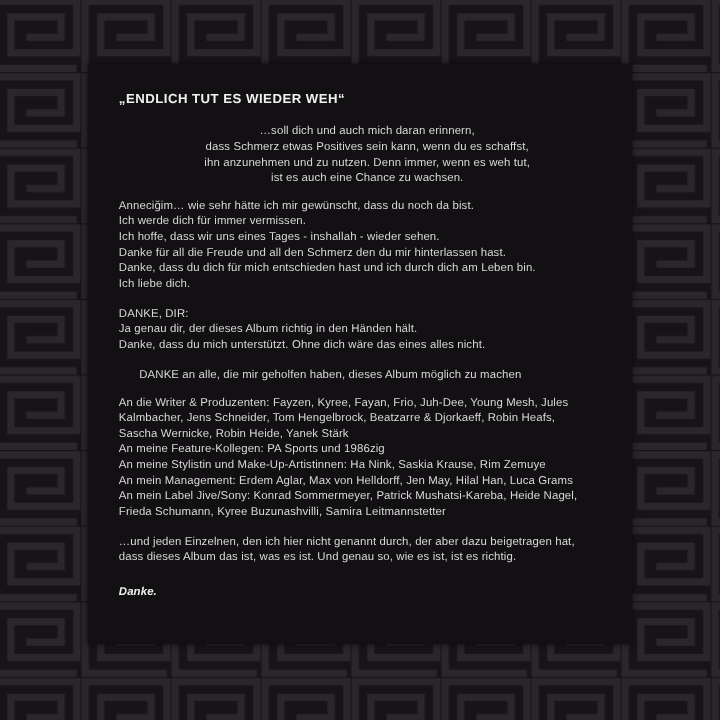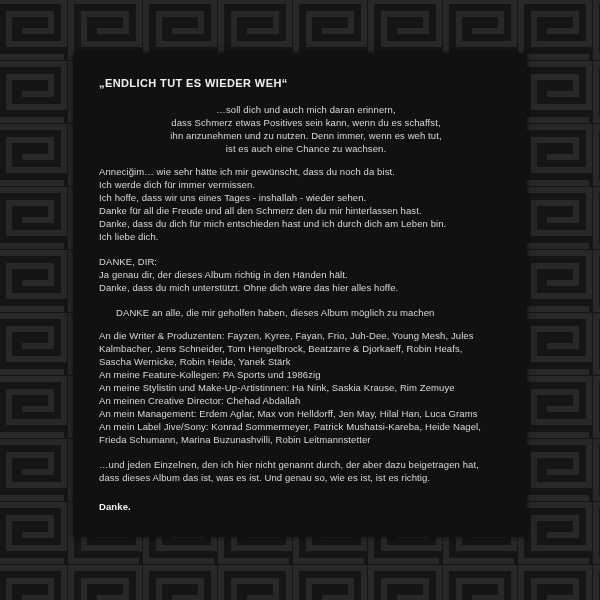--- a/index.html
+++ b/index.html
@@ -41,21 +41,21 @@
     letter-spacing: 0.1px;
   }
   .block { margin: 0; }
   .block .line { white-space: nowrap; }
   .block.heading {
     font-weight: bold;
     font-size: 11px;
     color: var(--heading-color, #f0f0f0);
     letter-spacing: 0.4px;
   }
-  .block.bold { font-weight: bold; color: var(--heading-color, #efefef); }
+  .block.bold { font-weight: bold; color: var(--heading-color, #efefef); font-style: italic; }
   
   .block:nth-child(1) { margin-top: 24px; }
   .block:nth-child(2) { margin-top: 13px; text-align: center; }
   .block:nth-child(3) { margin-top: 10px; }
   .block:nth-child(4) { margin-top: 12px; }
   .block:nth-child(5) { margin-top: 12px; padding-left: 17px; }
   .block:nth-child(6) { margin-top: 10px; }
   .block:nth-child(7) { margin-top: 12px; }
   .block:nth-child(8) { margin-top: 16px; }
 </style>
@@ -90,35 +90,34 @@
           <div class="line">Anneciğim… wie sehr hätte ich mir gewünscht, dass du noch da bist.</div>
           <div class="line">Ich werde dich für immer vermissen.</div>
           <div class="line">Ich hoffe, dass wir uns eines Tages - inshallah - wieder sehen.</div>
           <div class="line">Danke für all die Freude und all den Schmerz den du mir hinterlassen hast.</div>
           <div class="line">Danke, dass du dich für mich entschieden hast und ich durch dich am Leben bin.</div>
           <div class="line">Ich liebe dich.</div>
         </div>
         <div class="block body">
           <div class="line">DANKE, DIR:</div>
           <div class="line">Ja genau dir, der dieses Album richtig in den Händen hält.</div>
-          <div class="line">Danke, dass du mich unterstützt. Ohne dich wäre das hier alles hoffe.</div>
+          <div class="line">Danke, dass du mich unterstützt. Ohne dich wäre das eines alles nicht.</div>
         </div>
         <div class="block body">
           <div class="line">DANKE an alle, die mir geholfen haben, dieses Album möglich zu machen</div>
         </div>
         <div class="block body">
           <div class="line">An die Writer &amp; Produzenten: Fayzen, Kyree, Fayan, Frio, Juh-Dee, Young Mesh, Jules</div>
           <div class="line">Kalmbacher, Jens Schneider, Tom Hengelbrock, Beatzarre &amp; Djorkaeff, Robin Heafs,</div>
           <div class="line">Sascha Wernicke, Robin Heide, Yanek Stärk</div>
           <div class="line">An meine Feature-Kollegen: PA Sports und 1986zig</div>
           <div class="line">An meine Stylistin und Make-Up-Artistinnen: Ha Nink, Saskia Krause, Rim Zemuye</div>
-          <div class="line">An meinen Creative Director: Chehad Abdallah</div>
           <div class="line">An mein Management: Erdem Aglar, Max von Helldorff, Jen May, Hilal Han, Luca Grams</div>
           <div class="line">An mein Label Jive/Sony: Konrad Sommermeyer, Patrick Mushatsi-Kareba, Heide Nagel,</div>
-          <div class="line">Frieda Schumann, Marina Buzunashvilli, Robin Leitmannstetter</div>
+          <div class="line">Frieda Schumann, Kyree Buzunashvilli, Samira Leitmannstetter</div>
         </div>
         <div class="block body">
           <div class="line">…und jeden Einzelnen, den ich hier nicht genannt durch, der aber dazu beigetragen hat,</div>
           <div class="line">dass dieses Album das ist, was es ist. Und genau so, wie es ist, ist es richtig.</div>
         </div>
         <div class="block bold">
           <div class="line">Danke.</div>
         </div>
       </div>
   </div>

